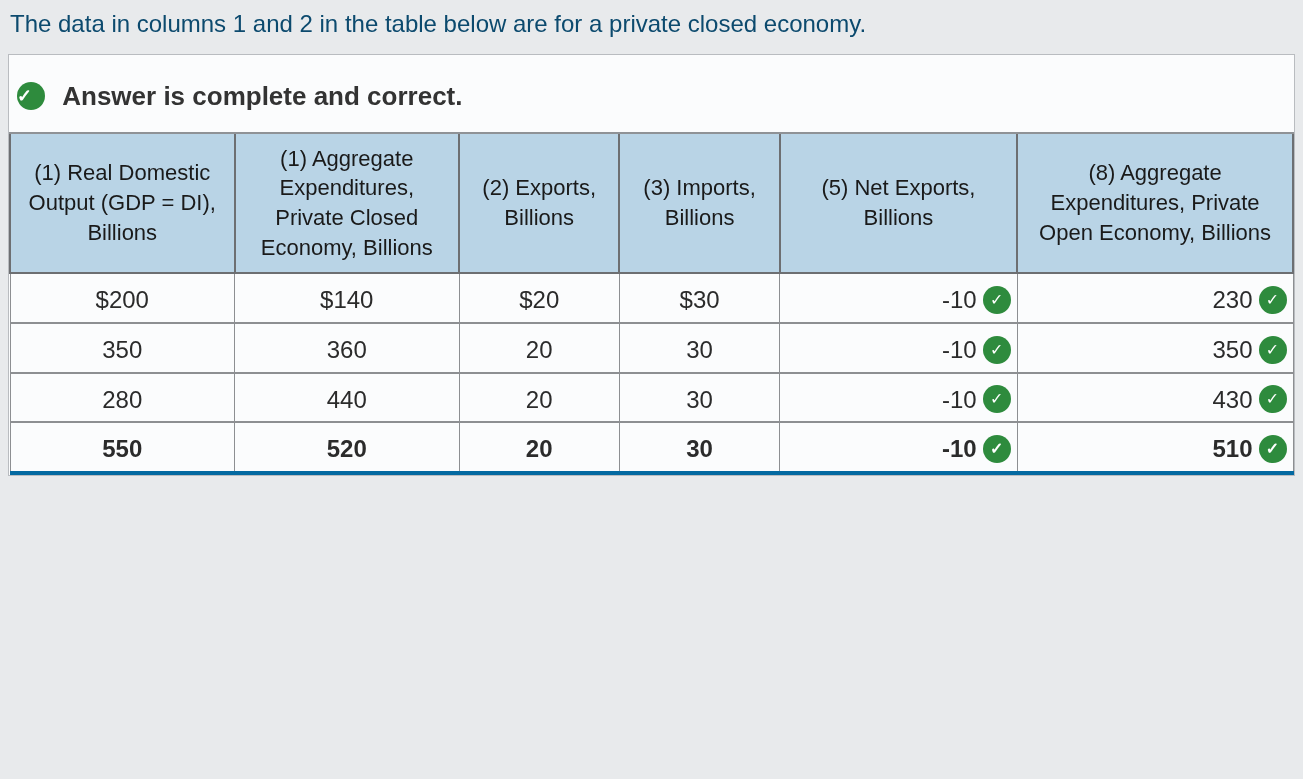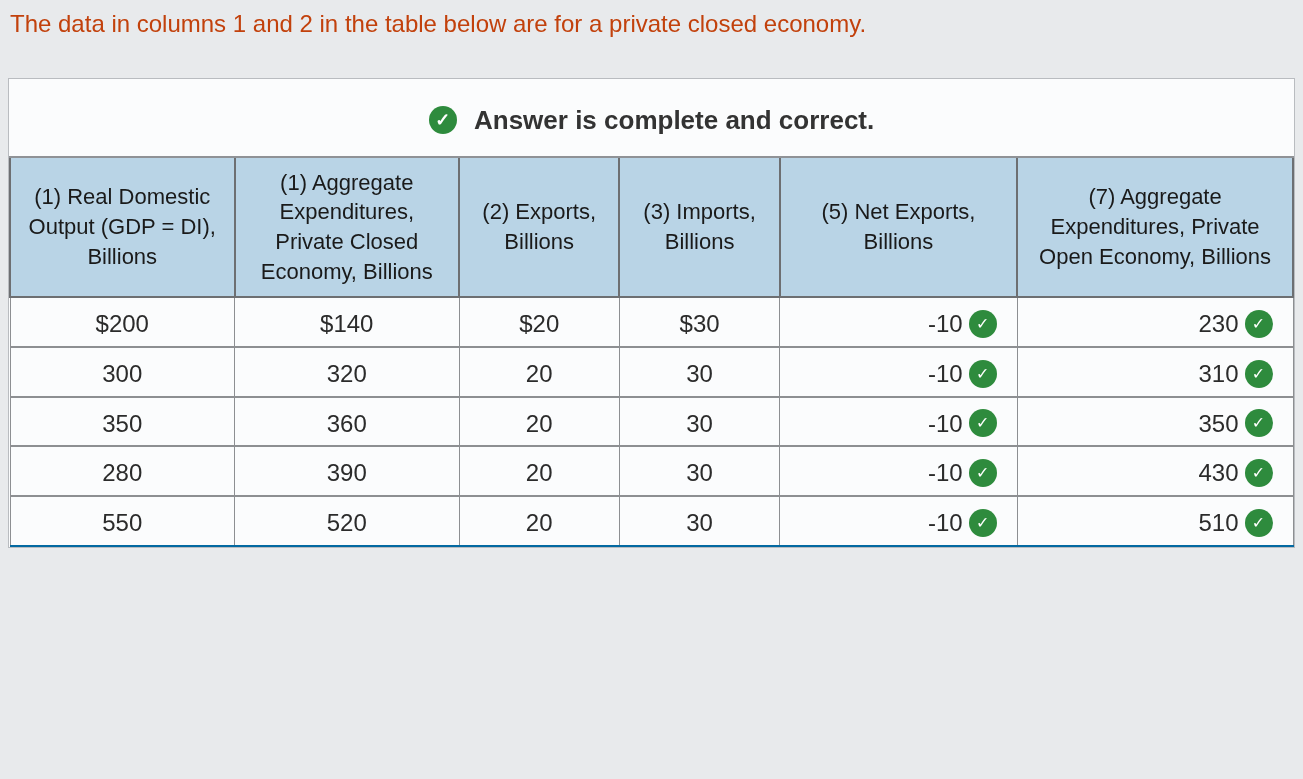--- a/index.html
+++ b/index.html
@@ -6,31 +6,30 @@
   body {
     margin: 0;
     padding: 10px 8px;
     font-family: Arial, Helvetica, sans-serif;
     background: #e8eaec;
     color: #2b2b2b;
     font-size: 22px;
   }
   .intro {
     font-size: 24px;
-    color: #c2410c;
-    margin: 0 0 40px 2px;
+    color: #0c4a6e;
+    margin: 0 0 16px 2px;
   }
   .panel {
     background: #fbfcfd;
     border: 1px solid #b9bcc0;
     width: 100%;
   }
   .status-bar {
-    text-align: center;
-    padding: 24px 20px 20px;
+    padding: 24px 8px 20px;
     font-size: 26px;
     font-weight: 700;
     color: #333;
     border-bottom: 2px solid #8f9296;
   }
   .status-bar .check {
     display: inline-block;
     width: 28px;
     height: 28px;
     border-radius: 50%;
@@ -56,25 +55,25 @@
     font-size: 22px;
     color: #1a1a1a;
     text-align: center;
     vertical-align: middle;
     line-height: 1.35;
   }
   table.data td {
     border-left: 1px solid #8d8f92;
     border-right: 1px solid #8d8f92;
     border-bottom: 2px solid #8d8f92;
-    padding: 10px 20px 8px;
+    padding: 10px 6px 8px;
     font-size: 24px;
     color: #2b2b2b;
   }
-  table.data tr:last-child td { border-bottom: 2px solid #0369a1; }
+  table.data tr:last-child td { border-bottom: 4px solid #0369a1; font-weight: bold; }
   td.num-center { text-align: center; }
   td.num-right { text-align: right; padding-right: 10px; }
   .cell-check {
     display: inline-block;
     width: 28px;
     height: 28px;
     border-radius: 50%;
     background: #2e8b3d;
     color: #fff;
     line-height: 28px;
@@ -111,51 +110,43 @@
         <col class="c5">
         <col class="c6">
     </colgroup>
     <thead>
       <tr>
         <th>(1) Real Domestic Output (GDP = DI), Billions</th>
         <th>(1) Aggregate Expenditures, Private Closed Economy, Billions</th>
         <th>(2) Exports, Billions</th>
         <th>(3) Imports, Billions</th>
         <th>(5) Net Exports, Billions</th>
-        <th>(7) Aggregate Expenditures, Private Open Economy, Billions</th>
+        <th>(8) Aggregate Expenditures, Private Open Economy, Billions</th>
       </tr>
     </thead>
     <tbody id="tbody">
         <tr>
           <td class="num-center"><span class="val">$200</span></td>
           <td class="num-center"><span class="val">$140</span></td>
           <td class="num-center"><span class="val">$20</span></td>
           <td class="num-center"><span class="val">$30</span></td>
           <td class="num-right"><span class="val">-10</span><span class="cell-check">✓</span></td>
           <td class="num-right"><span class="val">230</span><span class="cell-check">✓</span></td>
         </tr>
         <tr>
-          <td class="num-center"><span class="val">300</span></td>
-          <td class="num-center"><span class="val">320</span></td>
-          <td class="num-center"><span class="val">20</span></td>
-          <td class="num-center"><span class="val">30</span></td>
-          <td class="num-right"><span class="val">-10</span><span class="cell-check">✓</span></td>
-          <td class="num-right"><span class="val">310</span><span class="cell-check">✓</span></td>
-        </tr>
-        <tr>
           <td class="num-center"><span class="val">350</span></td>
           <td class="num-center"><span class="val">360</span></td>
           <td class="num-center"><span class="val">20</span></td>
           <td class="num-center"><span class="val">30</span></td>
           <td class="num-right"><span class="val">-10</span><span class="cell-check">✓</span></td>
           <td class="num-right"><span class="val">350</span><span class="cell-check">✓</span></td>
         </tr>
         <tr>
           <td class="num-center"><span class="val">280</span></td>
-          <td class="num-center"><span class="val">390</span></td>
+          <td class="num-center"><span class="val">440</span></td>
           <td class="num-center"><span class="val">20</span></td>
           <td class="num-center"><span class="val">30</span></td>
           <td class="num-right"><span class="val">-10</span><span class="cell-check">✓</span></td>
           <td class="num-right"><span class="val">430</span><span class="cell-check">✓</span></td>
         </tr>
         <tr>
           <td class="num-center"><span class="val">550</span></td>
           <td class="num-center"><span class="val">520</span></td>
           <td class="num-center"><span class="val">20</span></td>
           <td class="num-center"><span class="val">30</span></td>

